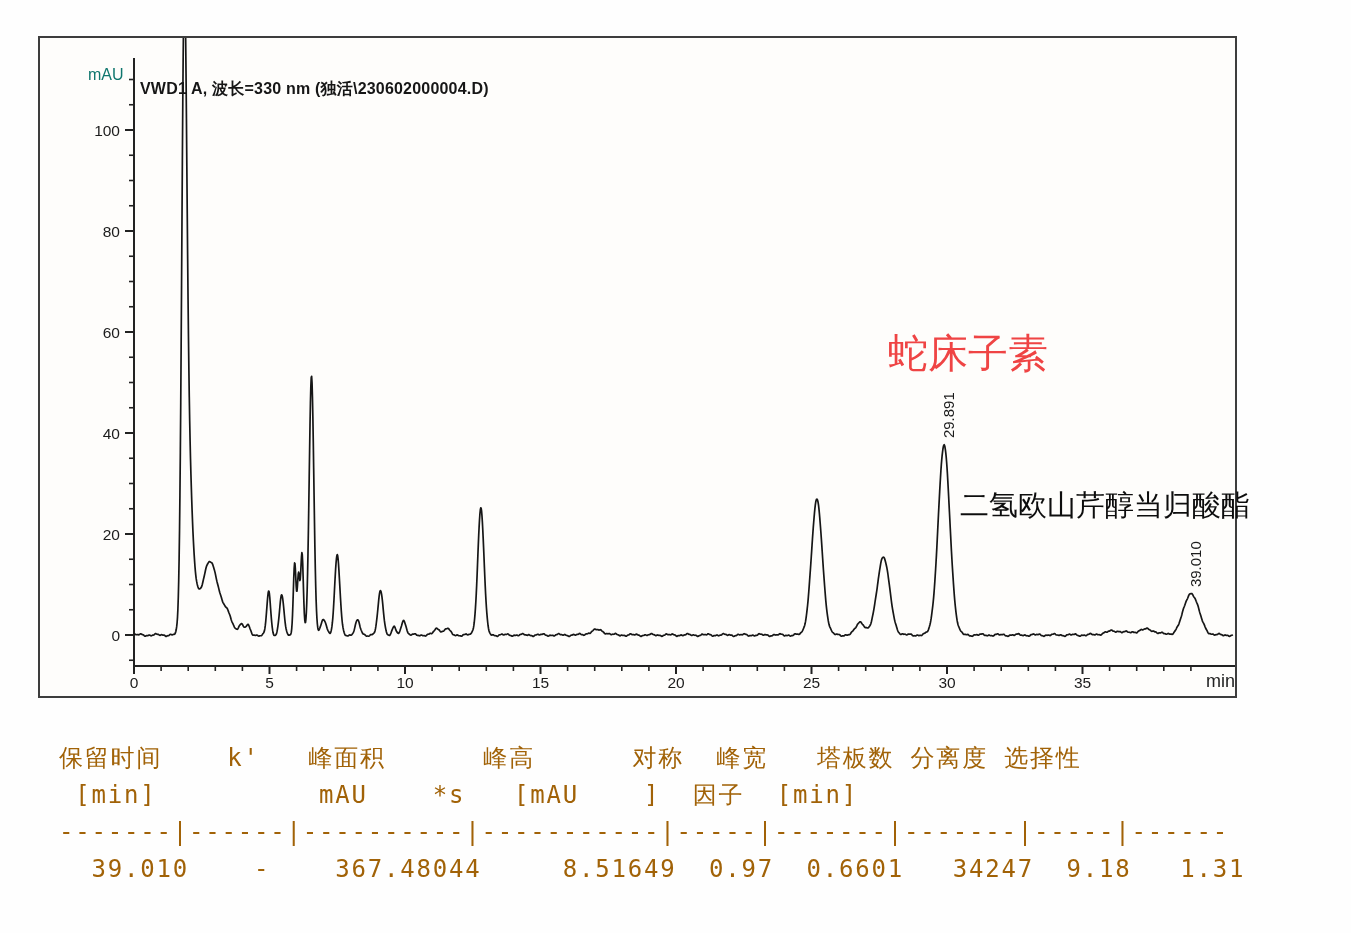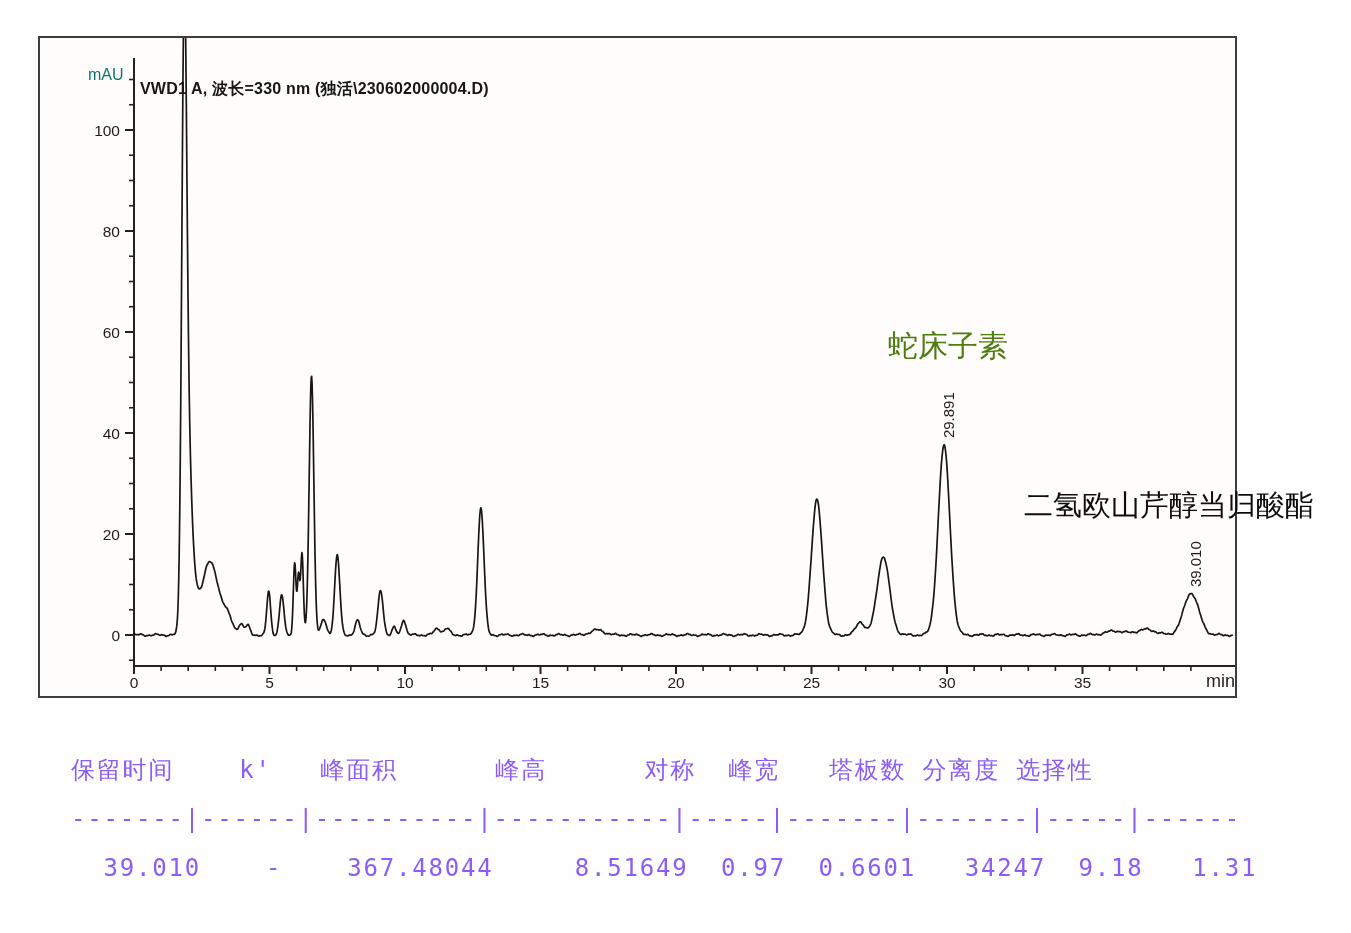--- a/index.html
+++ b/index.html
@@ -5,26 +5,26 @@
   html,body{margin:0;padding:0;background:#ffffff;}
   #page{position:relative;width:1351px;height:933px;background:#fefefe;overflow:hidden;
         font-family:"Liberation Sans",sans-serif;color:#1c1c1c;}
   #chart-frame{position:absolute;left:38px;top:36px;width:1195px;height:658px;
                border:2px solid #3d3d3d;background:#fefdfb;}
   #chart-svg{position:absolute;left:0;top:0;}
   .lbl{position:absolute;white-space:nowrap;}
   #chart-title{left:140px;top:39px;font-size:16px;font-weight:bold;color:#161616;letter-spacing:.2px;margin-top:40px;}
   #y-unit{left:88px;top:66px;font-size:16px;color:#0f766e;}
   #x-unit{left:1206px;top:671px;font-size:18px;color:#222;}
-  #anno-1{left:888px;top:326px;font-size:30px;color:#4d7c0f;font-family:"DejaVu Serif",serif;}
-  #anno-2{left:1024px;top:486px;font-size:29px;color:#0d0d0d;font-family:"DejaVu Serif",serif;}
+  #anno-1{left:888px;top:326px;font-size:40px;color:#ef4444;font-family:"DejaVu Serif",serif;}
+  #anno-2{left:960px;top:486px;font-size:29px;color:#0d0d0d;font-family:"DejaVu Serif",serif;}
   svg text{font-family:"Liberation Sans",sans-serif;fill:#1c1c1c;}
   #table-block{position:absolute;left:55px;top:738px;}
-  #table-block pre{margin:16px;font-family:"DejaVu Sans Mono",monospace;font-size:24px;
-                   line-height:33px;letter-spacing:1.8px;color:#8b5cf6;white-space:pre;}
+  #table-block pre{margin:4px;font-family:"DejaVu Sans Mono",monospace;font-size:24px;
+                   line-height:33px;letter-spacing:1.8px;color:#a16207;white-space:pre;}
 </style>
 </head>
 <body>
 
 <div id="page">
 
   <div id="chart-frame">
     <svg id="chart-svg" width="1195" height="658" viewBox="0 0 1195 658">
         <g stroke="#222" stroke-width="2">
           <line x1="94" y1="20" x2="94" y2="628"></line>
@@ -116,17 +116,18 @@
 
   <span class="lbl" id="chart-title">VWD1 A, 波长=330 nm (独活\230602000004.D)</span>
   <span class="lbl" id="y-unit">mAU</span>
   <span class="lbl" id="x-unit">min</span>
 
   <span class="lbl" id="anno-1">蛇床子素</span>
   <span class="lbl" id="anno-2">二氢欧山芹醇当归酸酯</span>
 
   <div id="table-block">
     <pre>保留时间    k'   峰面积      峰高      对称  峰宽   塔板数 分离度 选择性</pre>
+    <pre> [min]          mAU    *s   [mAU    ]  因子  [min]</pre>
     <pre>-------|------|----------|-----------|-----|-------|-------|-----|------</pre>
     <pre>  39.010    -    367.48044     8.51649  0.97  0.6601   34247  9.18   1.31</pre>
   </div>
 
 </div>
 
 </body></html>

